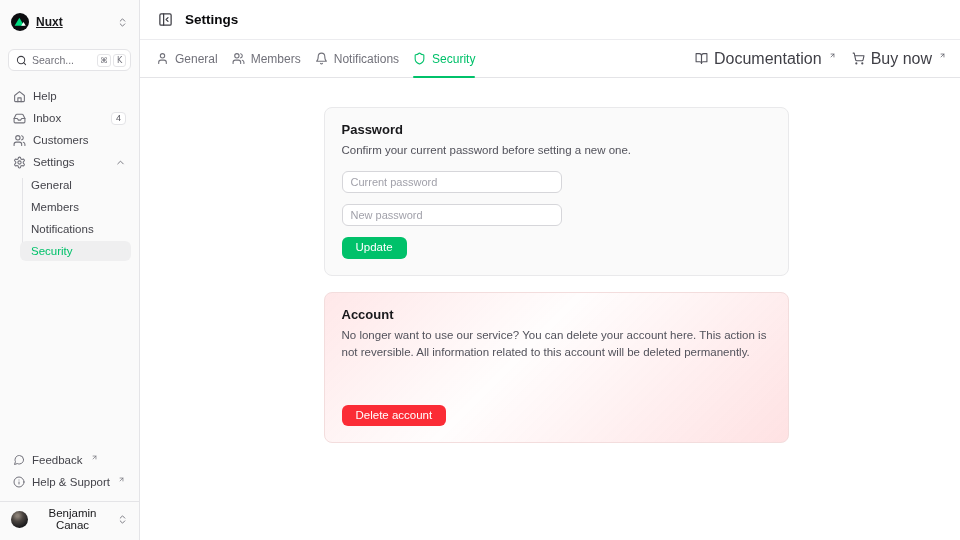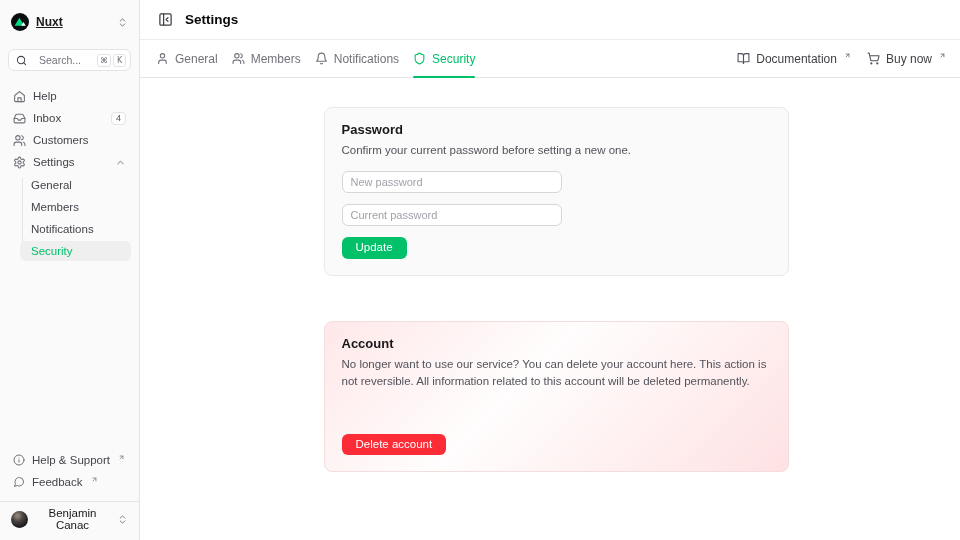--- a/index.html
+++ b/index.html
@@ -21,21 +21,21 @@
   .team {
     display: flex; align-items: center; gap: 7px; height: 24px;
     padding: 0 3px; background: none; border: 0; cursor: pointer;
     font: 600 12px "Liberation Sans", sans-serif; color: #18181b; border-radius: 6px; text-decoration: underline;
   }
   .team-name { flex: 1; text-align: left; }
   .muted-ic { color: #71717a; }
   .search {
     margin-top: 15px; height: 22px; background: #fff;
     border: 1px solid #e4e4e7; border-radius: 6px;
-    display: flex; align-items: center; gap: 12px; padding: 0 4px 0 7px; cursor: text;
+    display: flex; align-items: center; gap: 5px; padding: 0 4px 0 7px; cursor: text;
   }
   .search-ph { flex: 1; font-size: 10.5px; color: #71717a; }
   .kbds { display: flex; gap: 2px; }
   kbd {
     font-family: "DejaVu Sans", sans-serif; font-size: 8px; color: #71717a;
     border: 1px solid #e4e4e7; background: #fff; border-radius: 3px;
     min-width: 13px; height: 13px; display: inline-flex; align-items: center;
     justify-content: center; padding: 0 2px;
   }
   nav { margin-top: 14px; display: flex; flex-direction: column; }
@@ -100,26 +100,26 @@
     color: #71717a; font-size: 12px; font-weight: 500; text-decoration: none; cursor: pointer;
   }
   .tab.active { color: var(--primary, #00c16a); }
   .tab.active::after {
     content: ""; position: absolute; left: 0; right: 0; bottom: -1px;
     height: 2px; background: var(--primary, #00c16a); border-radius: 2px;
   }
   .toolbar-links { margin-left: auto; display: flex; align-items: center; gap: 16px; }
   .tb-link {
     display: flex; align-items: center; gap: 6px; color: #3f3f46;
-    font-size: 12px; font-weight: 500; text-decoration: none; cursor: pointer;
+    font-size: 16px; font-weight: 500; text-decoration: none; cursor: pointer;
   }
   .tb-link .icon { color: #52525b; }
 
   .content { flex: 1; overflow: hidden; padding: 29px 0 0 12px; }
-  .col { width: 465px; margin: 0 auto; display: flex; flex-direction: column; gap: 45px; justify-content: center; }
+  .col { width: 465px; margin: 0 auto; display: flex; flex-direction: column; gap: 16px; justify-content: center; }
 
   .card { border-radius: 8px; padding: 14px 17px 16px; border: 1px solid #e9e9eb; }
   .card.gray { background: #fafafa; }
   .card.danger {
     border-color: #f3dddd;
     background: linear-gradient(135deg, rgba(251,44,54,0.10) 0%, rgba(255,255,255,0) 42%, rgba(251,44,54,0.13) 100%), #fffdfd;
   }
   .card-title { font-size: 13px; font-weight: 600; color: #18181b; }
   .card-desc { margin-top: 5px; font-size: 11.5px; line-height: 17px; color: #52525b; max-width: 433px; }
   .field {
@@ -233,40 +233,40 @@
         <span>Security</span>
       </a>
     </div>
   </nav>
 
   <div class="spacer"></div>
 
   <a class="sb-footer-item">
     <span class="icon">
       <svg width="12" height="12" viewBox="0 0 24 24" fill="none" stroke="currentColor" stroke-width="2" stroke-linecap="round" stroke-linejoin="round">
-          <circle cx="12" cy="12" r="10"></circle>
-          <line x1="12" y1="16" x2="12" y2="12"></line>
-          <line x1="12" y1="8" x2="12.01" y2="8"></line>
-        </svg>
-    </span>
-    <span>Help &amp; Support</span>
+          <path d="M21 11.5a8.38 8.38 0 0 1-.9 3.8 8.5 8.5 0 0 1-7.6 4.7 8.38 8.38 0 0 1-3.8-.9L3 21l1.9-5.7a8.38 8.38 0 0 1-.9-3.8 8.5 8.5 0 0 1 4.7-7.6 8.38 8.38 0 0 1 3.8-.9h.5a8.48 8.48 0 0 1 8 8v.5z"></path>
+        </svg>
+    </span>
+    <span>Feedback</span>
     <span class="icon ext">
       <svg width="7" height="7" viewBox="0 0 24 24" fill="none" stroke="currentColor" stroke-width="2.4" stroke-linecap="round" stroke-linejoin="round">
           <path d="M7 7h10v10"></path>
           <path d="M7 17 17 7"></path>
         </svg>
     </span>
   </a>
   <a class="sb-footer-item">
     <span class="icon">
       <svg width="12" height="12" viewBox="0 0 24 24" fill="none" stroke="currentColor" stroke-width="2" stroke-linecap="round" stroke-linejoin="round">
-          <path d="M21 11.5a8.38 8.38 0 0 1-.9 3.8 8.5 8.5 0 0 1-7.6 4.7 8.38 8.38 0 0 1-3.8-.9L3 21l1.9-5.7a8.38 8.38 0 0 1-.9-3.8 8.5 8.5 0 0 1 4.7-7.6 8.38 8.38 0 0 1 3.8-.9h.5a8.48 8.48 0 0 1 8 8v.5z"></path>
-        </svg>
-    </span>
-    <span>Feedback</span>
+          <circle cx="12" cy="12" r="10"></circle>
+          <line x1="12" y1="16" x2="12" y2="12"></line>
+          <line x1="12" y1="8" x2="12.01" y2="8"></line>
+        </svg>
+    </span>
+    <span>Help &amp; Support</span>
     <span class="icon ext">
       <svg width="7" height="7" viewBox="0 0 24 24" fill="none" stroke="currentColor" stroke-width="2.4" stroke-linecap="round" stroke-linejoin="round">
           <path d="M7 7h10v10"></path>
           <path d="M7 17 17 7"></path>
         </svg>
     </span>
   </a>
 
   <div class="sidebar-divider"></div>
 
@@ -372,22 +372,22 @@
       </a>
     </div>
   </div>
 
   <main class="content">
     <div class="col">
 
       <section class="card gray">
         <h2 class="card-title">Password</h2>
         <p class="card-desc">Confirm your current password before setting a new one.</p>
+        <input class="field" type="password" placeholder="Current password" style="">
         <input class="field" type="password" placeholder="New password" style="">
-        <input class="field" type="password" placeholder="Current password" style="">
         <button class="btn primary">Update</button>
       </section>
 
       <section class="card danger">
         <h2 class="card-title">Account</h2>
         <p class="card-desc">No longer want to use our service? You can delete your account here. This action is not reversible. All information related to this account will be deleted permanently.</p>
         <button class="btn destructive">Delete account</button>
       </section>
 
     </div>

